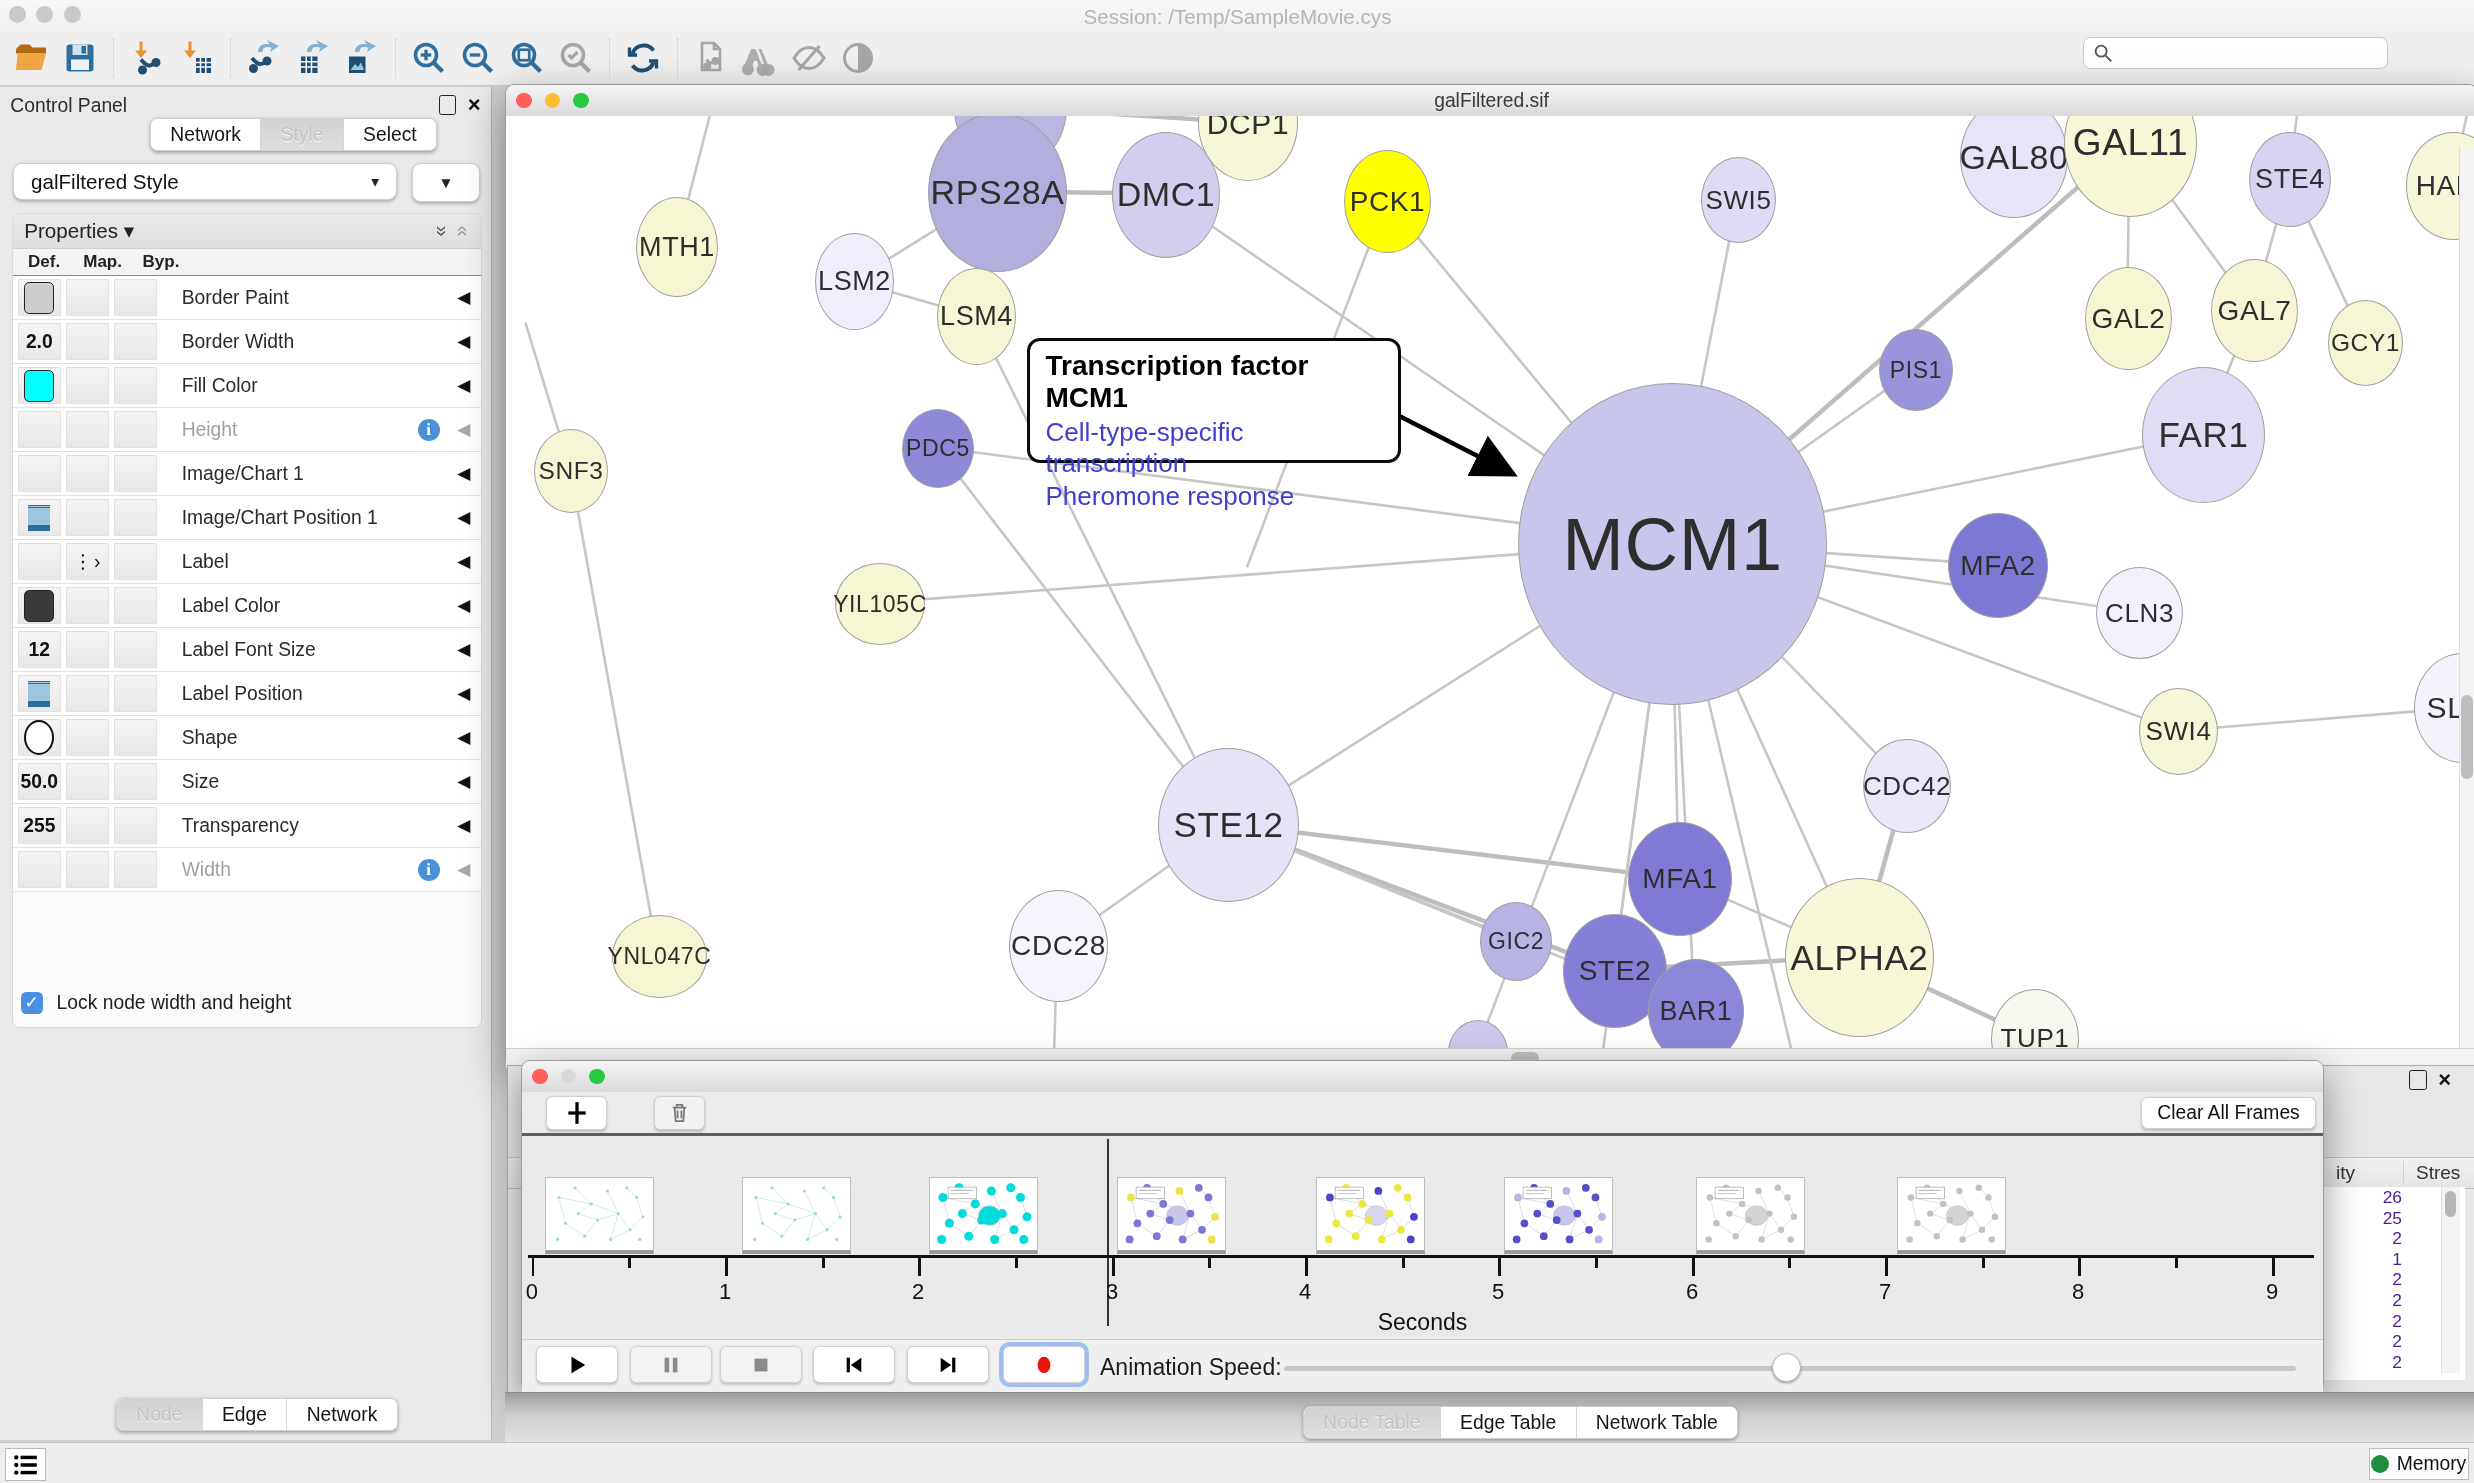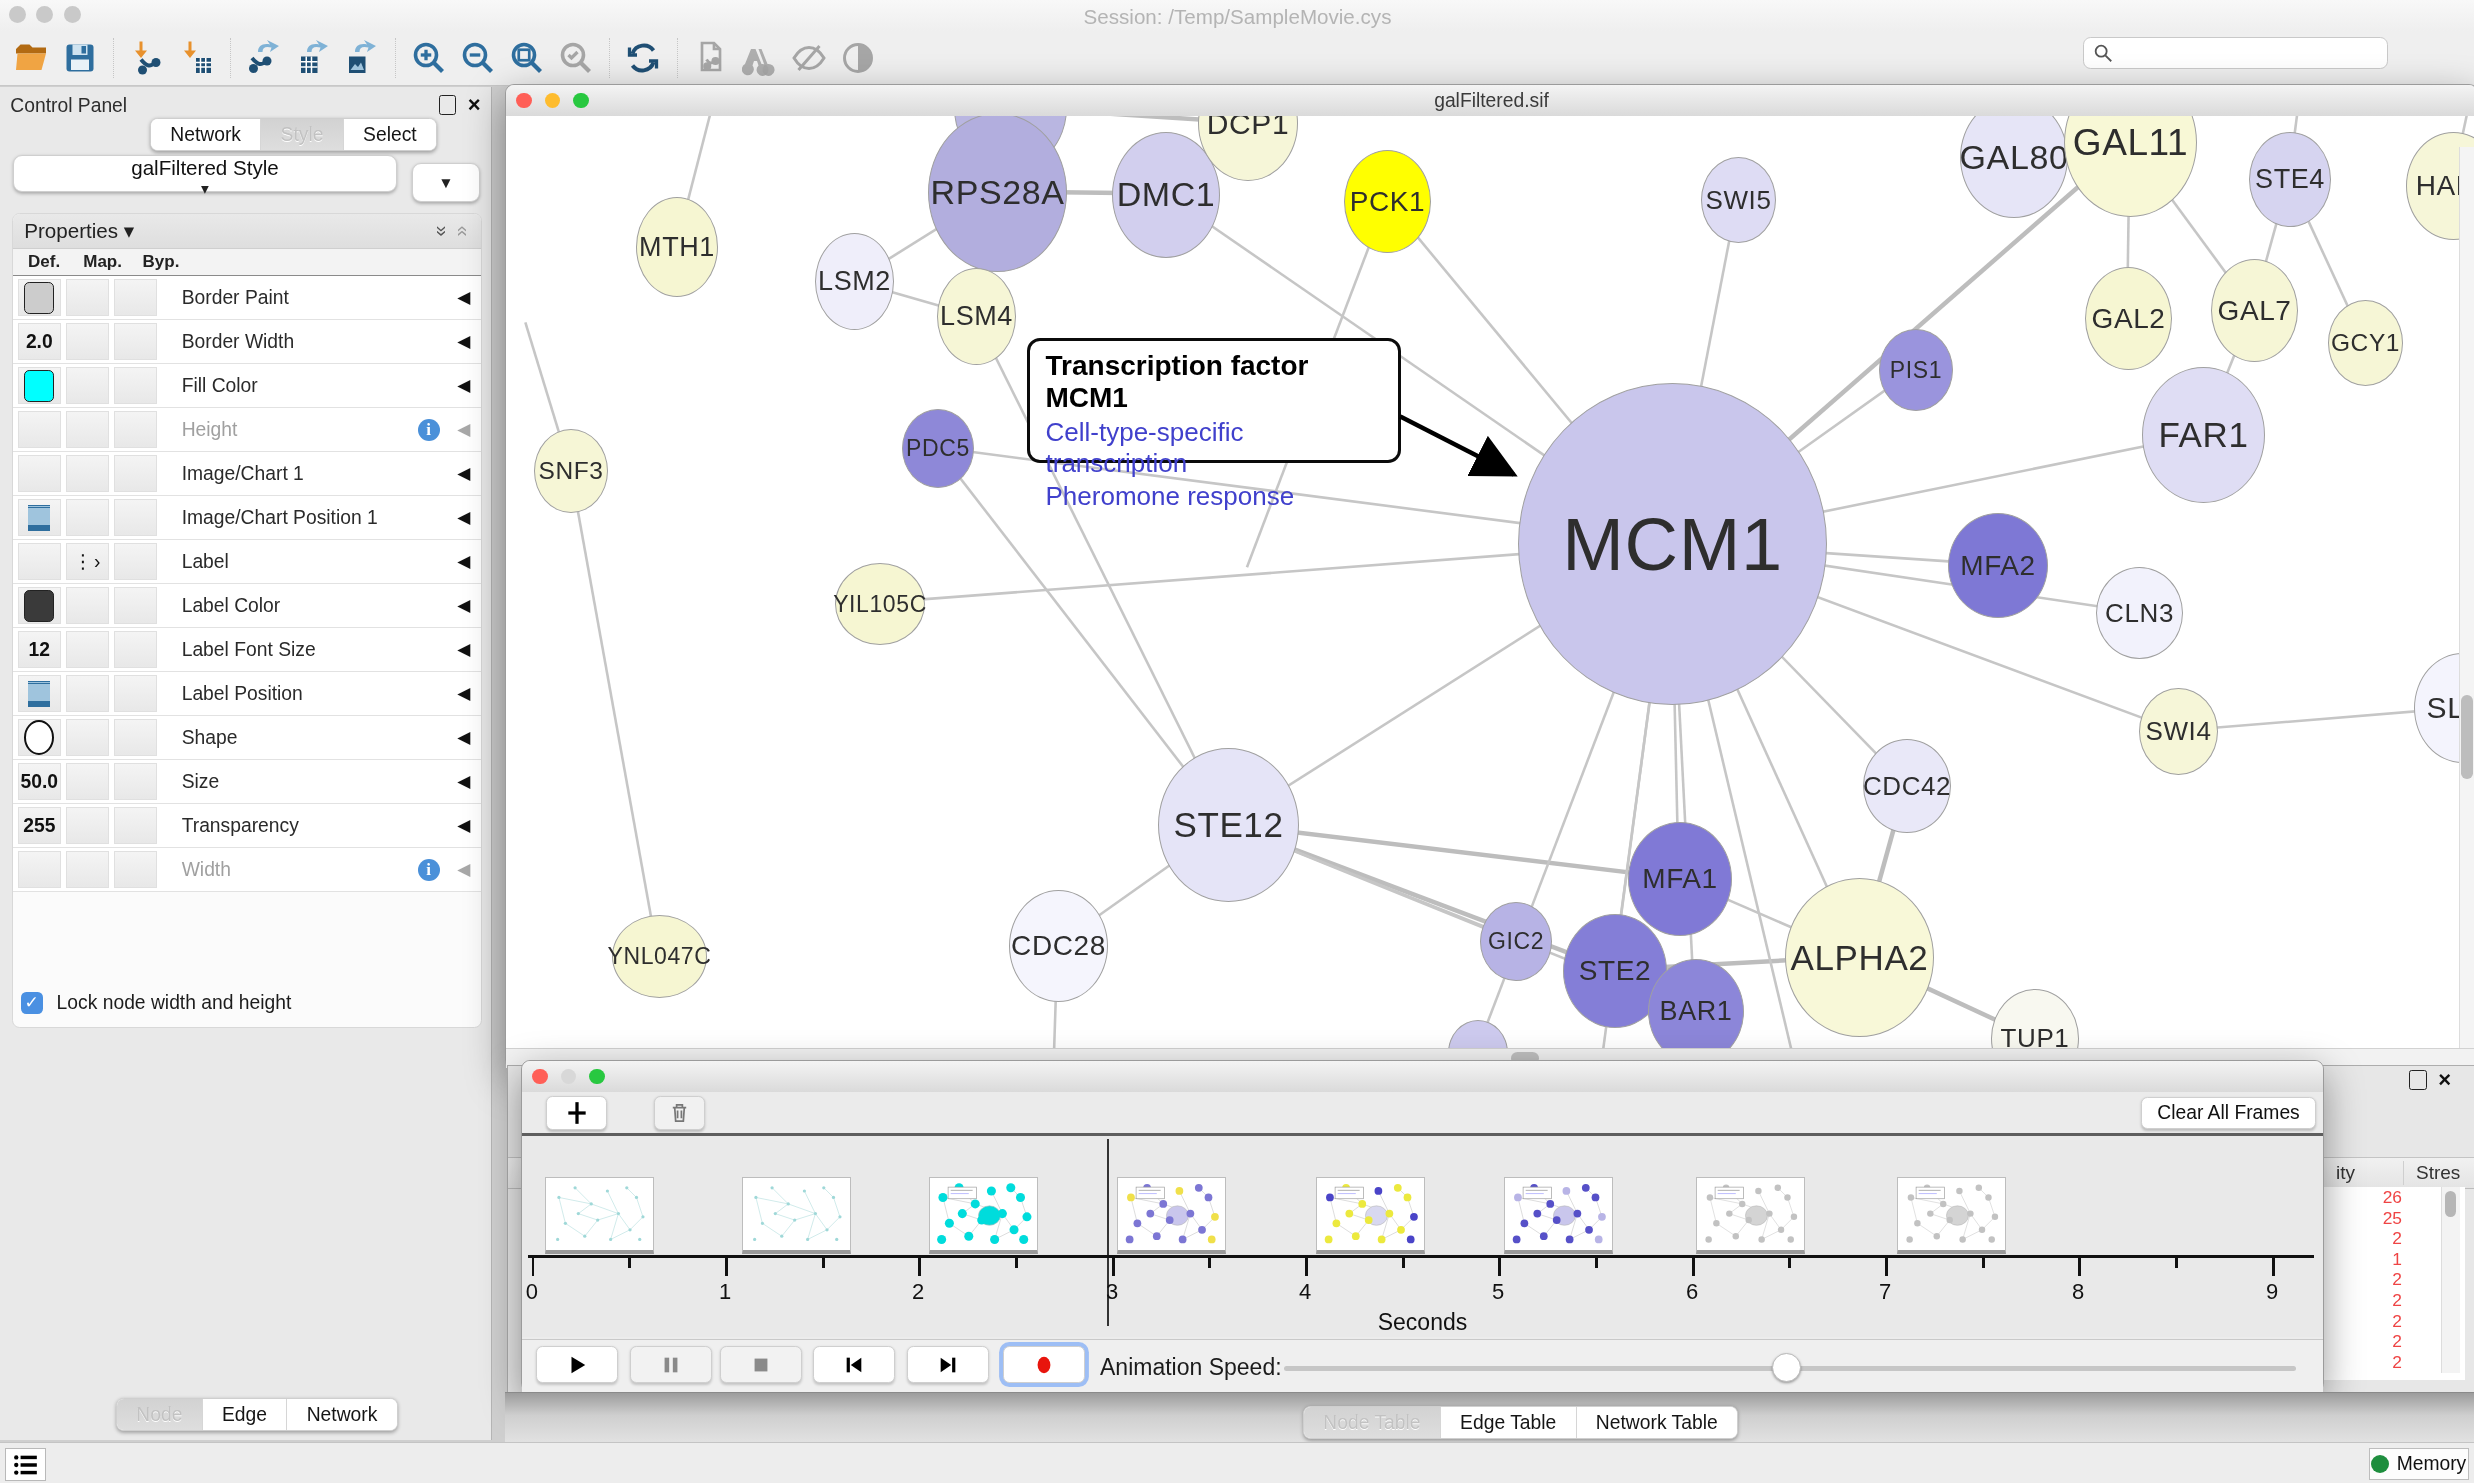--- a/index.html
+++ b/index.html
@@ -28,23 +28,23 @@
   .mini-float{width:15.5px;height:18px;border:1.9px solid #222;display:inline-block;border-radius:2.6px;}
   .mini-close{font-size:22px;font-weight:bold;color:#111;line-height:18px;}
   #cp-winbtns{position:absolute;right:10.3px;top:7.7px;display:flex;gap:11.6px;align-items:center;}
   .seg{display:flex;border-radius:7.7px;overflow:hidden;box-shadow:0 1.3px 3.9px rgba(0,0,0,.3);
     border:0.6px solid #cfcfcf;background:#fff;}
   .seg .si{padding:4.5px 19.3px;background:#fff;font-size:19.3px;color:#151515;border-right:0.6px solid #d6d6d6;
     white-space:nowrap;}
   .seg .si:last-child{border-right:none;}
   .seg .si.pressed{background:linear-gradient(#d2d2d2,#dedede);color:#c2c2c2;text-shadow:0 0.6px 0.6px #fff;}
   #cp-tabs{position:absolute;left:150px;top:31px;}
-  #style-combo{position:absolute;left:13px;top:68px;width:384px;height:37px;background:#fff;
+  #style-combo{position:absolute;left:13px;top:76px;width:384px;height:37px;background:#fff;
     border:0.6px solid #cfcfcf;border-radius:9px;box-shadow:0 1.3px 3.2px rgba(0,0,0,.25);
-    display:flex;align-items:center;justify-content:space-between;padding:0 17px;box-sizing:border-box;font-size:20.6px;color:#111;flex-direction:column;}
+    display:flex;align-items:center;justify-content:space-between;padding:0 17px;box-sizing:border-box;font-size:20.6px;color:#111;}
   #style-menu-btn{position:absolute;left:412px;top:76px;width:66px;height:37px;background:#fff;
     border:0.6px solid #cfcfcf;border-radius:9px;box-shadow:0 1.3px 3.2px rgba(0,0,0,.25);
     display:flex;align-items:center;justify-content:center;font-size:17px;color:#111;}
   .dn-arrow{font-size:15.5px;color:#222;}
   #props-box{position:absolute;left:11.6px;top:126px;width:468px;height:813px;background:#fbfbfb;
     border:0.6px solid #d8d8d8;border-radius:7.7px;overflow:hidden;}
   #props-header{height:34px;background:linear-gradient(#e9e9e9,#dedede);display:flex;align-items:center;
     padding:0 11.6px;font-size:20.6px;color:#222;border-bottom:0.6px solid #cfcfcf;justify-content:space-between;}
   #props-cols{height:26px;display:flex;align-items:center;font-size:17px;font-weight:bold;color:#222;
     background:#f3f3f3;border-bottom:1.3px solid #8a8a8a;}
@@ -96,21 +96,21 @@
   #net-vscroll .thumb{position:absolute;left:1.9px;top:548px;width:11.6px;height:84px;border-radius:5.8px;background:#bdbdbd;}
   
   #table-panel{position:absolute;left:507px;top:1065px;width:1966px;height:327px;background:#e7e7e7;
     border:0.6px solid #adadad;}
   #tp-winbtns{position:absolute;right:23px;top:3.9px;display:flex;gap:11.6px;align-items:center;}
   #tp-header{position:absolute;left:0;top:91px;width:100%;height:30px;background:linear-gradient(#f1f1f1,#e4e4e4);
     border-top:0.6px solid #c4c4c4;border-bottom:0.6px solid #bdbdbd;}
   #tp-header .colname{position:absolute;top:3.9px;font-size:19px;color:#333;}
   #tp-colsep{position:absolute;left:1895px;top:2.6px;width:1.3px;height:24.5px;background:#cfcfcf;}
   #tp-body{position:absolute;left:1817px;top:121px;width:116px;height:186px;background:#fff;overflow:hidden;}
-  .tp-row{height:20.6px;font-size:17.4px;color:#ef4444;text-align:right;padding-right:39px;}
+  .tp-row{height:20.6px;font-size:17.4px;color:#4c1d95;text-align:right;padding-right:39px;}
   #tp-scroll{position:absolute;left:1933px;top:121px;width:18px;height:186px;background:#f3f3f3;border-left:0.6px solid #ddd;}
   #tp-scroll .thumb{position:absolute;left:2.6px;top:3.9px;width:11.6px;height:26px;border-radius:5.8px;background:#b6b6b6;}
   #tp-white-right{position:absolute;left:1814px;top:121px;width:143px;height:193px;background:#fff;}
   
   #cyanimator{left:521px;top:1060px;width:1801px;height:330px;background:#ececec;}
   #cy-toolbar{position:absolute;left:0;top:31px;width:100%;height:41px;background:#ebebeb;}
   .cy-btn{position:absolute;background:#fff;border:0.6px solid #cfcfcf;border-radius:6.4px;
     box-shadow:0 1.3px 2.6px rgba(0,0,0,.2);display:flex;align-items:center;justify-content:center;}
   .cy-btn.gray{background:#f1f1f1;}
   #cy-add{left:24px;top:3.9px;width:59px;height:32px;font-size:26px;font-weight:bold;color:#000;}

